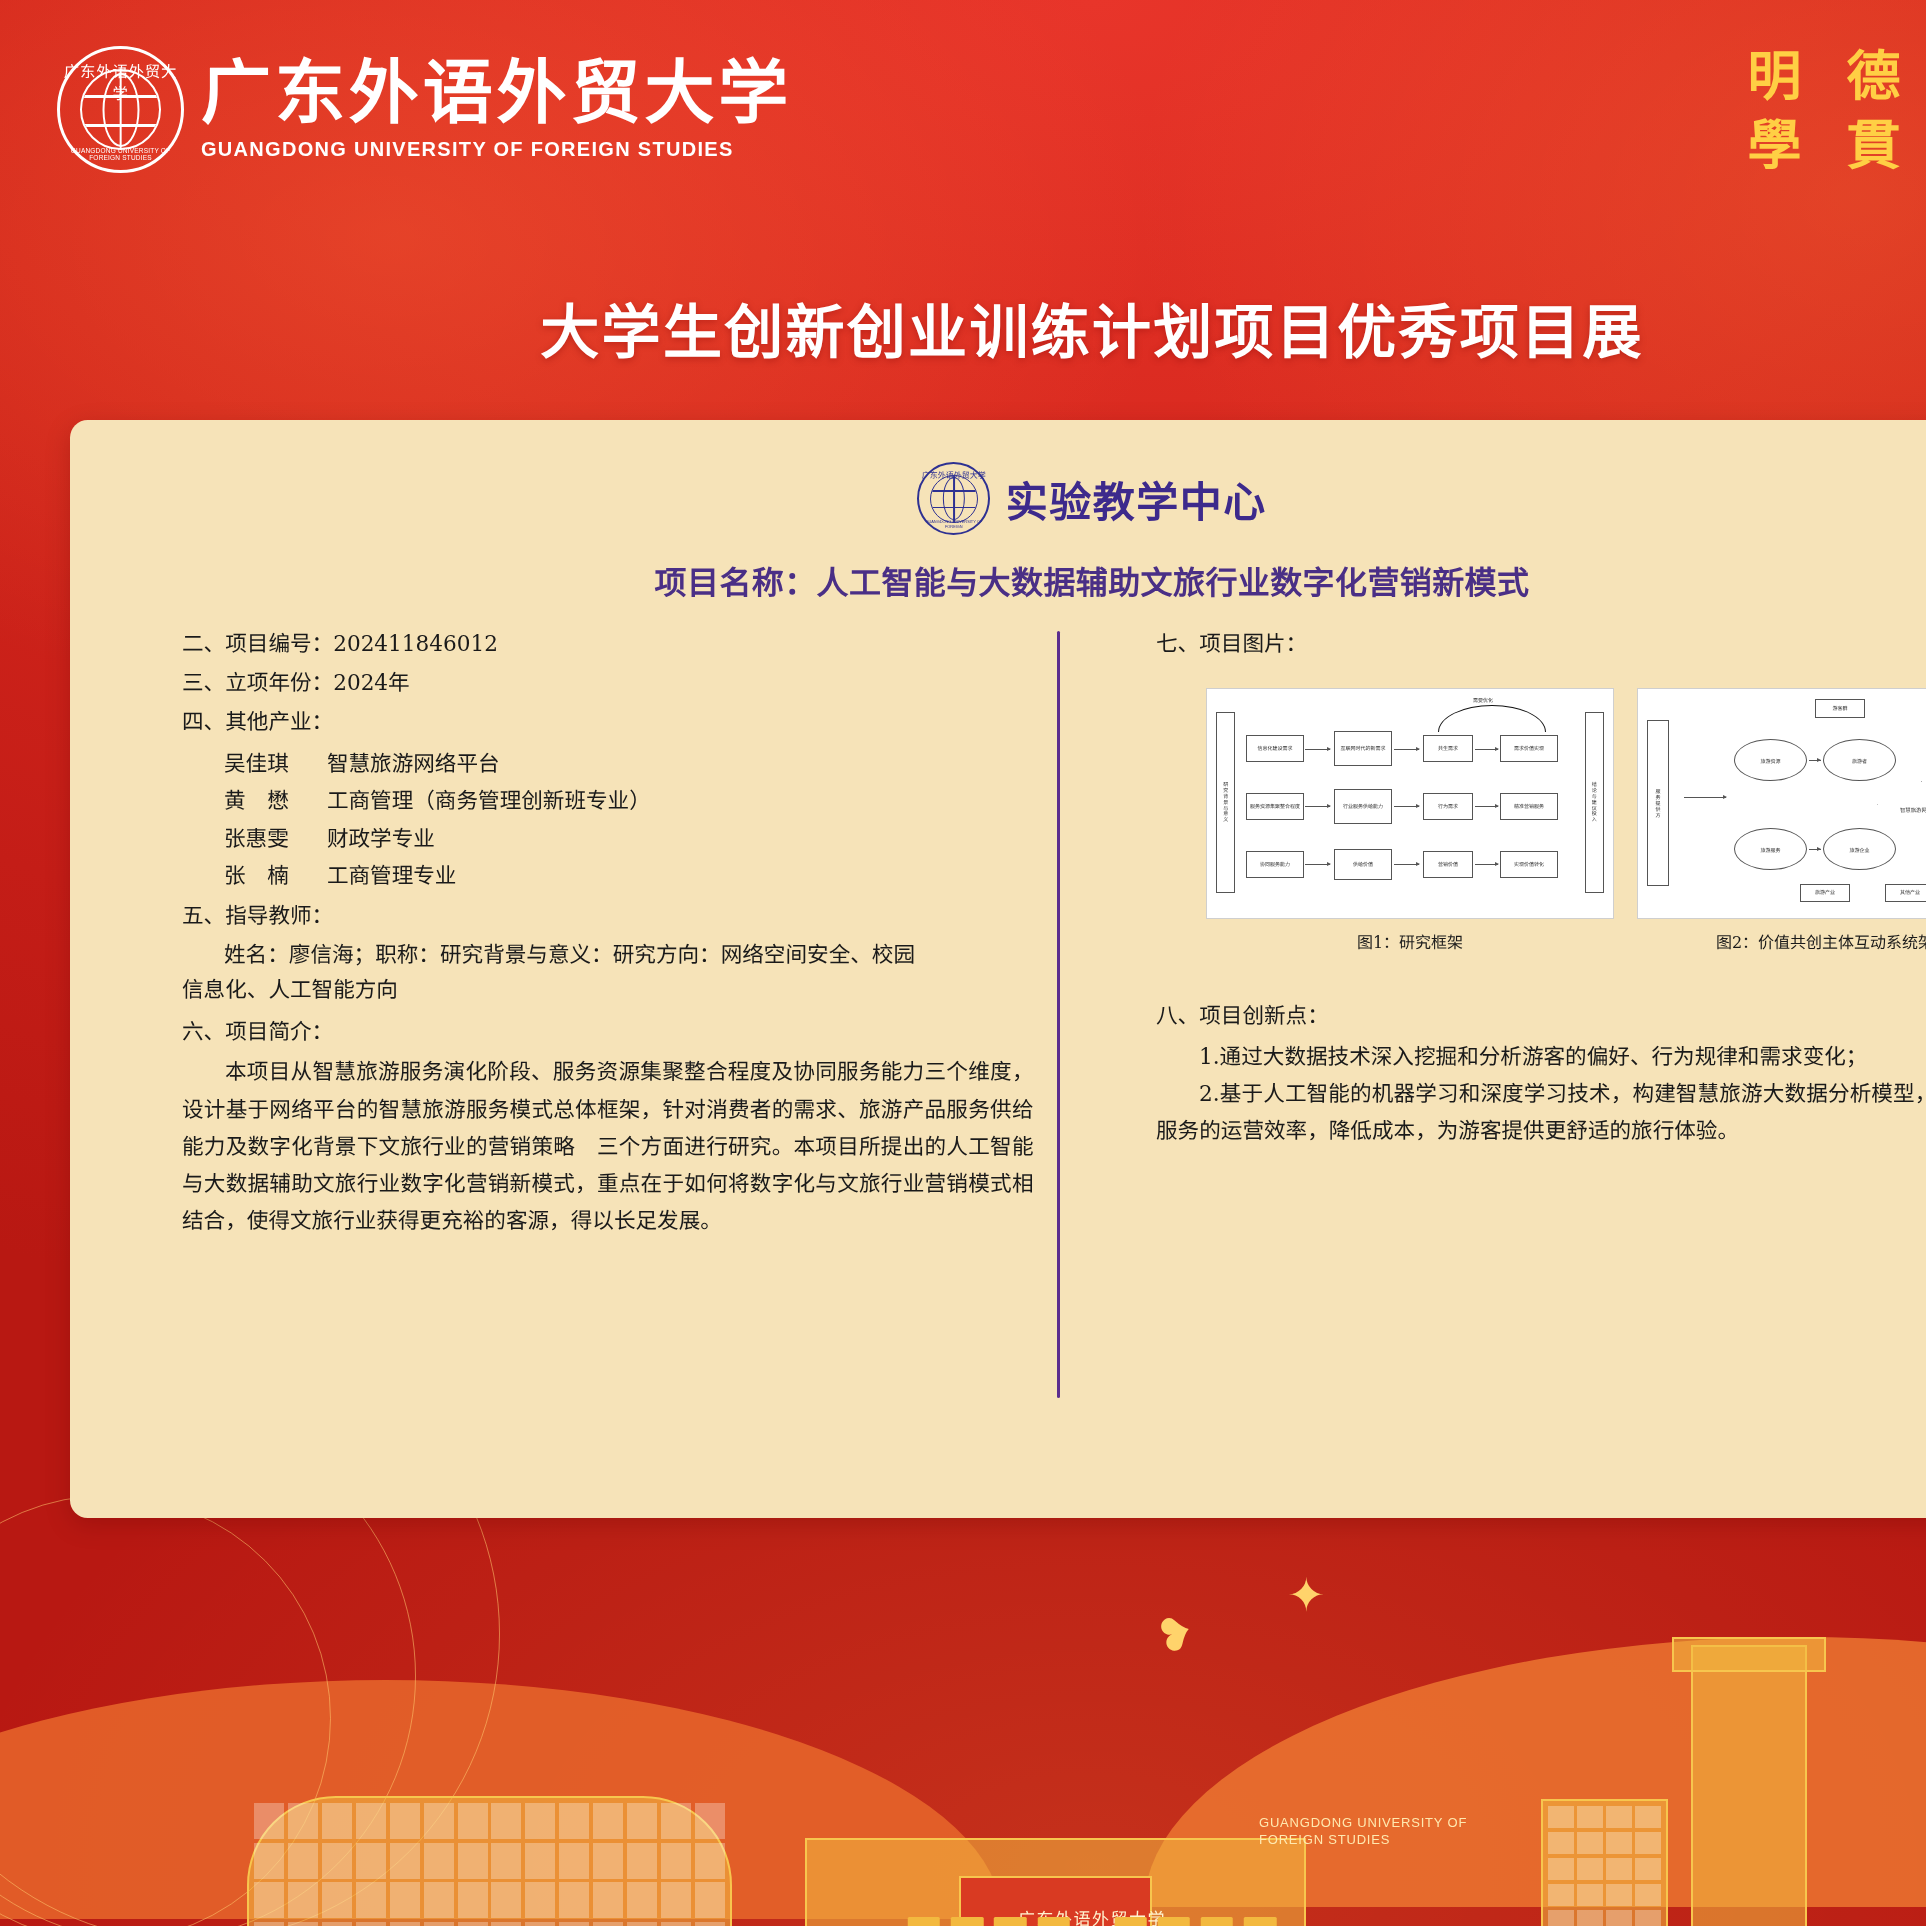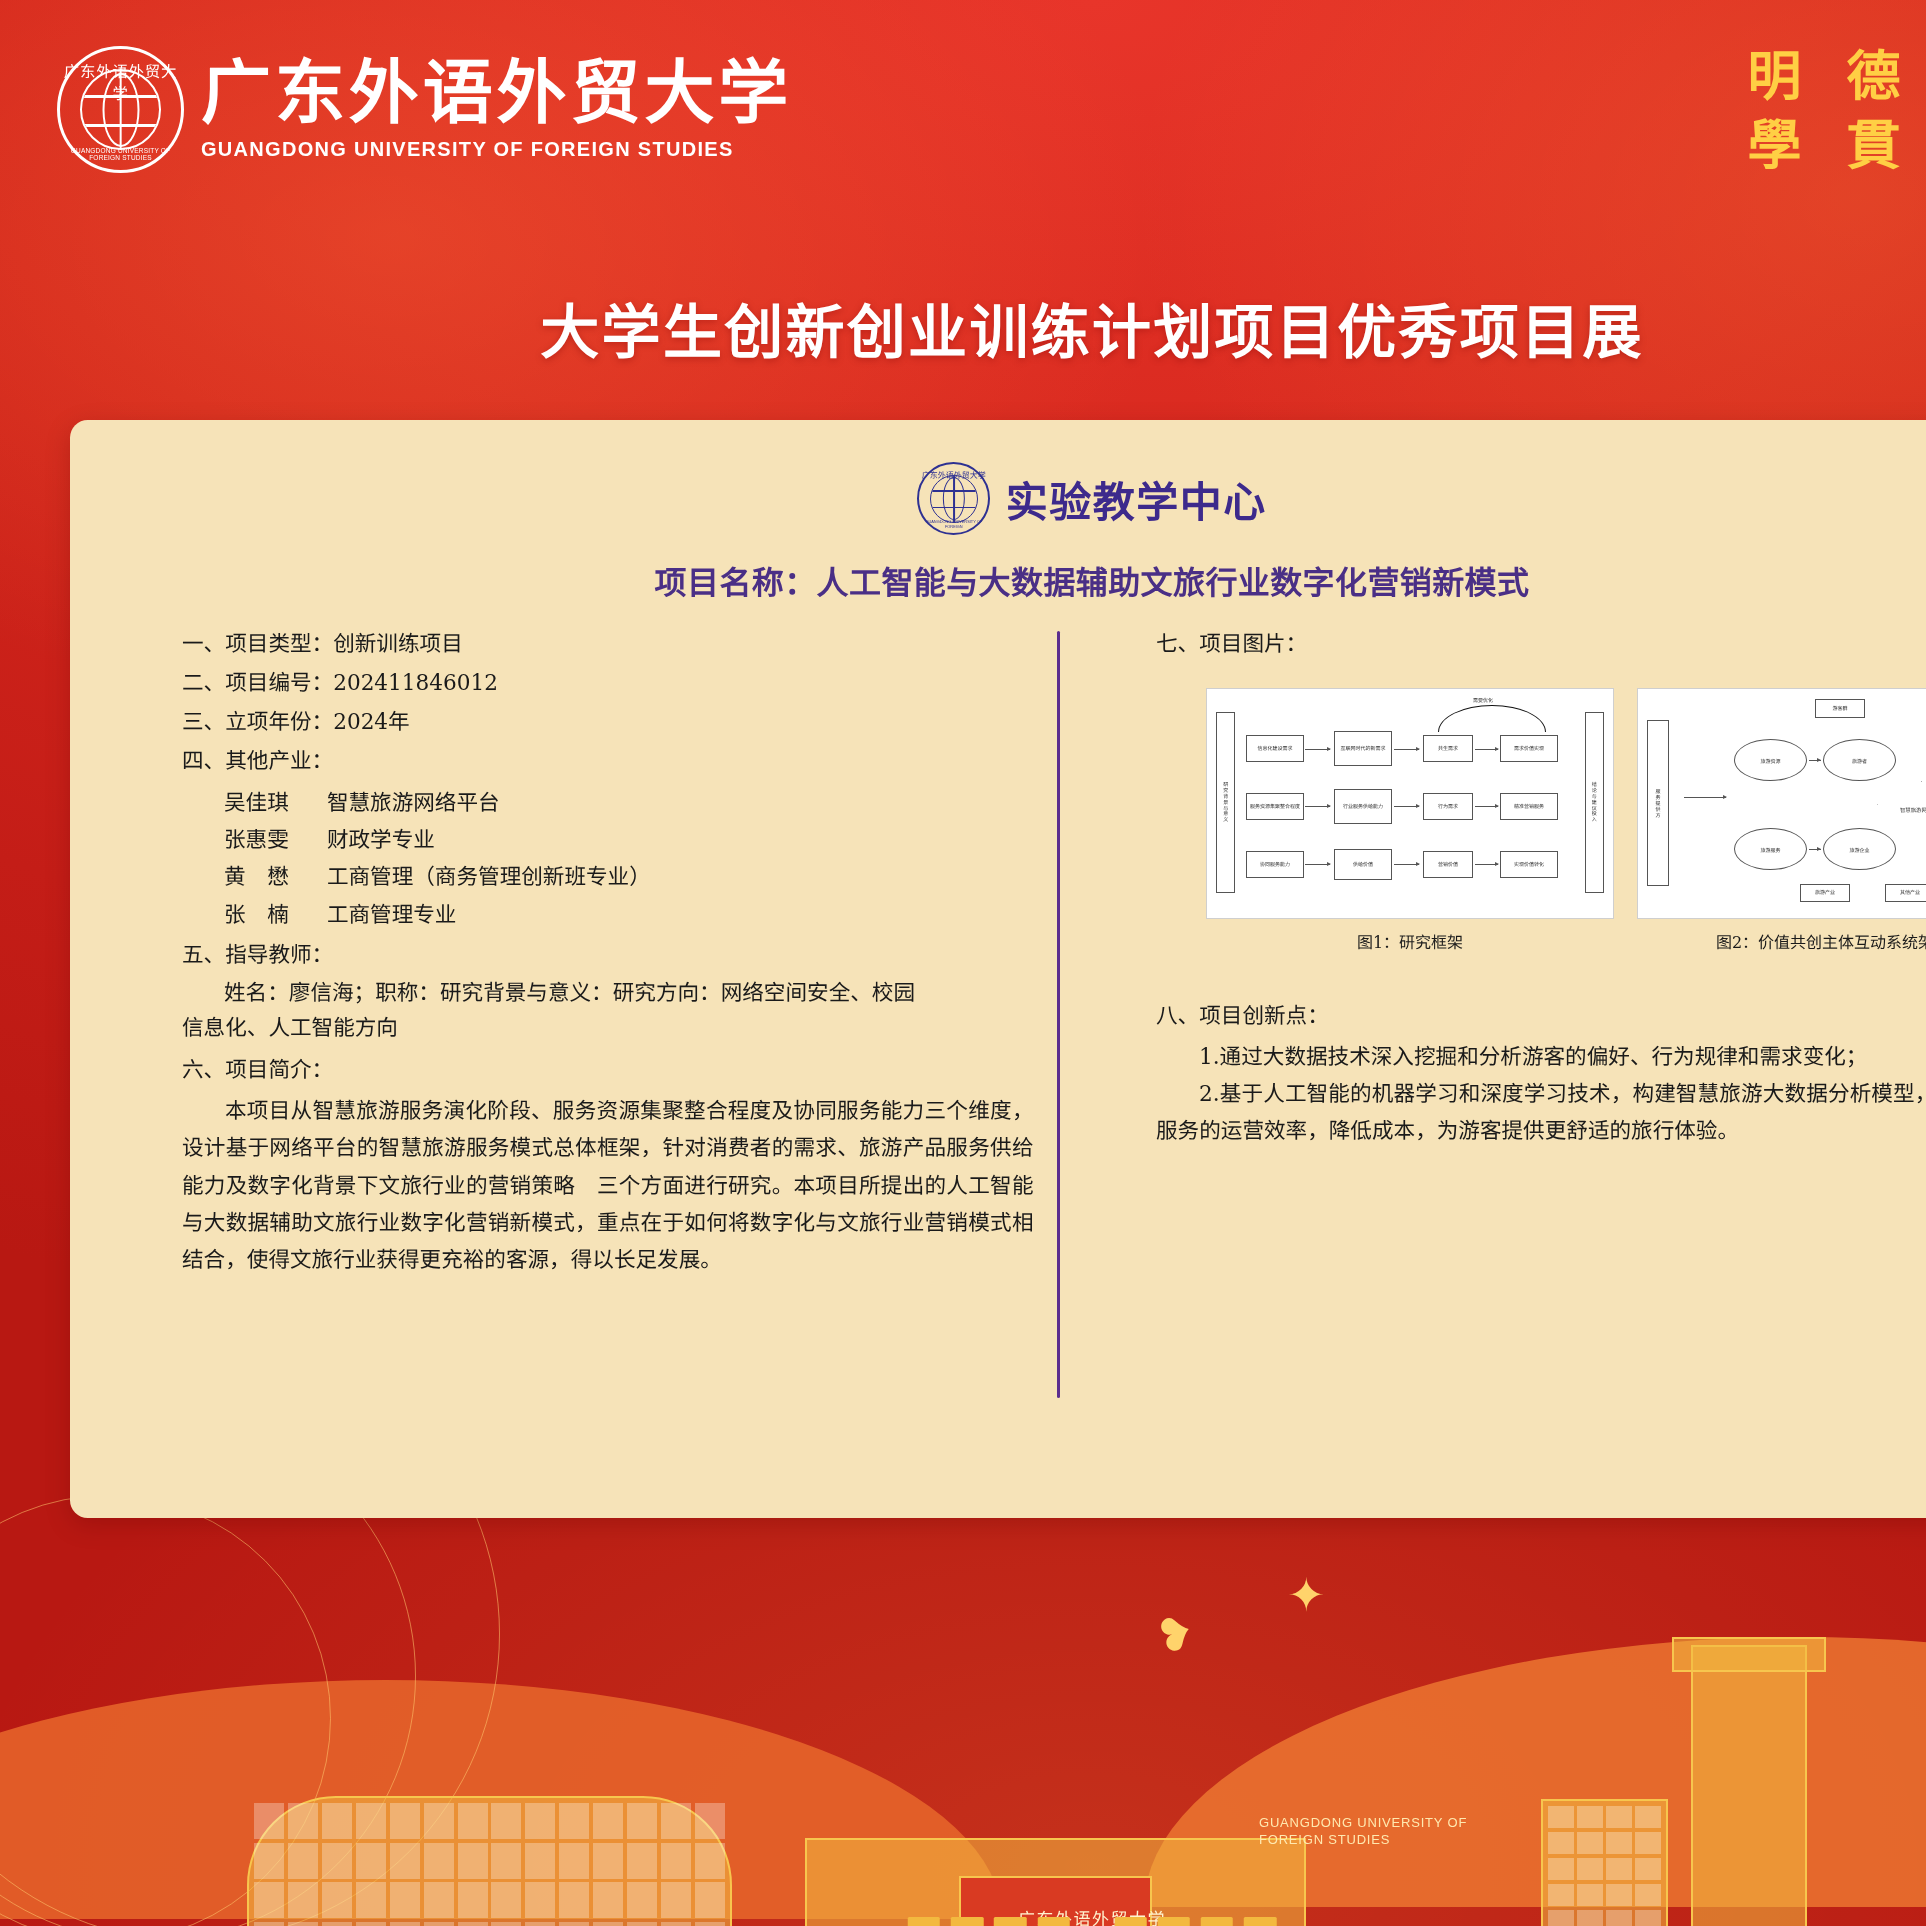--- a/index.html
+++ b/index.html
@@ -331,36 +331,35 @@
       <div class="card-seal-bot">GUANGDONG UNIVERSITY OF FOREIGN</div>
     </div>
     <div class="center-title">实验教学中心</div>
   </div>
 
   <div class="project-title">项目名称：人工智能与大数据辅助文旅行业数字化营销新模式</div>
 
   <div class="columns">
 
     <div class="col-left">
-      <div class="item">一、项目类型：创新训练项目</div>
       <div class="item">二、项目编号：202411846012</div>
       <div class="item">三、立项年份：2024年</div>
       <div class="item item-heading">四、其他产业：</div>
 
       <div class="member-row">
         <span class="member-name">吴佳琪</span>
         <span>智慧旅游网络平台</span>
       </div>
       <div class="member-row">
+        <span class="member-name">黄　懋</span>
+        <span>工商管理（商务管理创新班专业）</span>
+      </div>
+      <div class="member-row">
         <span class="member-name">张惠雯</span>
         <span>财政学专业</span>
-      </div>
-      <div class="member-row">
-        <span class="member-name">黄　懋</span>
-        <span>工商管理（商务管理创新班专业）</span>
       </div>
       <div class="member-row">
         <span class="member-name">张　楠</span>
         <span>工商管理专业</span>
       </div>
 
       <div class="item item-heading" style="margin-top:10px">五、指导教师：</div>
       <div class="sub-line">姓名：廖信海；职称：研究背景与意义：研究方向：网络空间安全、校园</div>
       <div class="sub-line" style="padding-left:0">信息化、人工智能方向</div>
 

